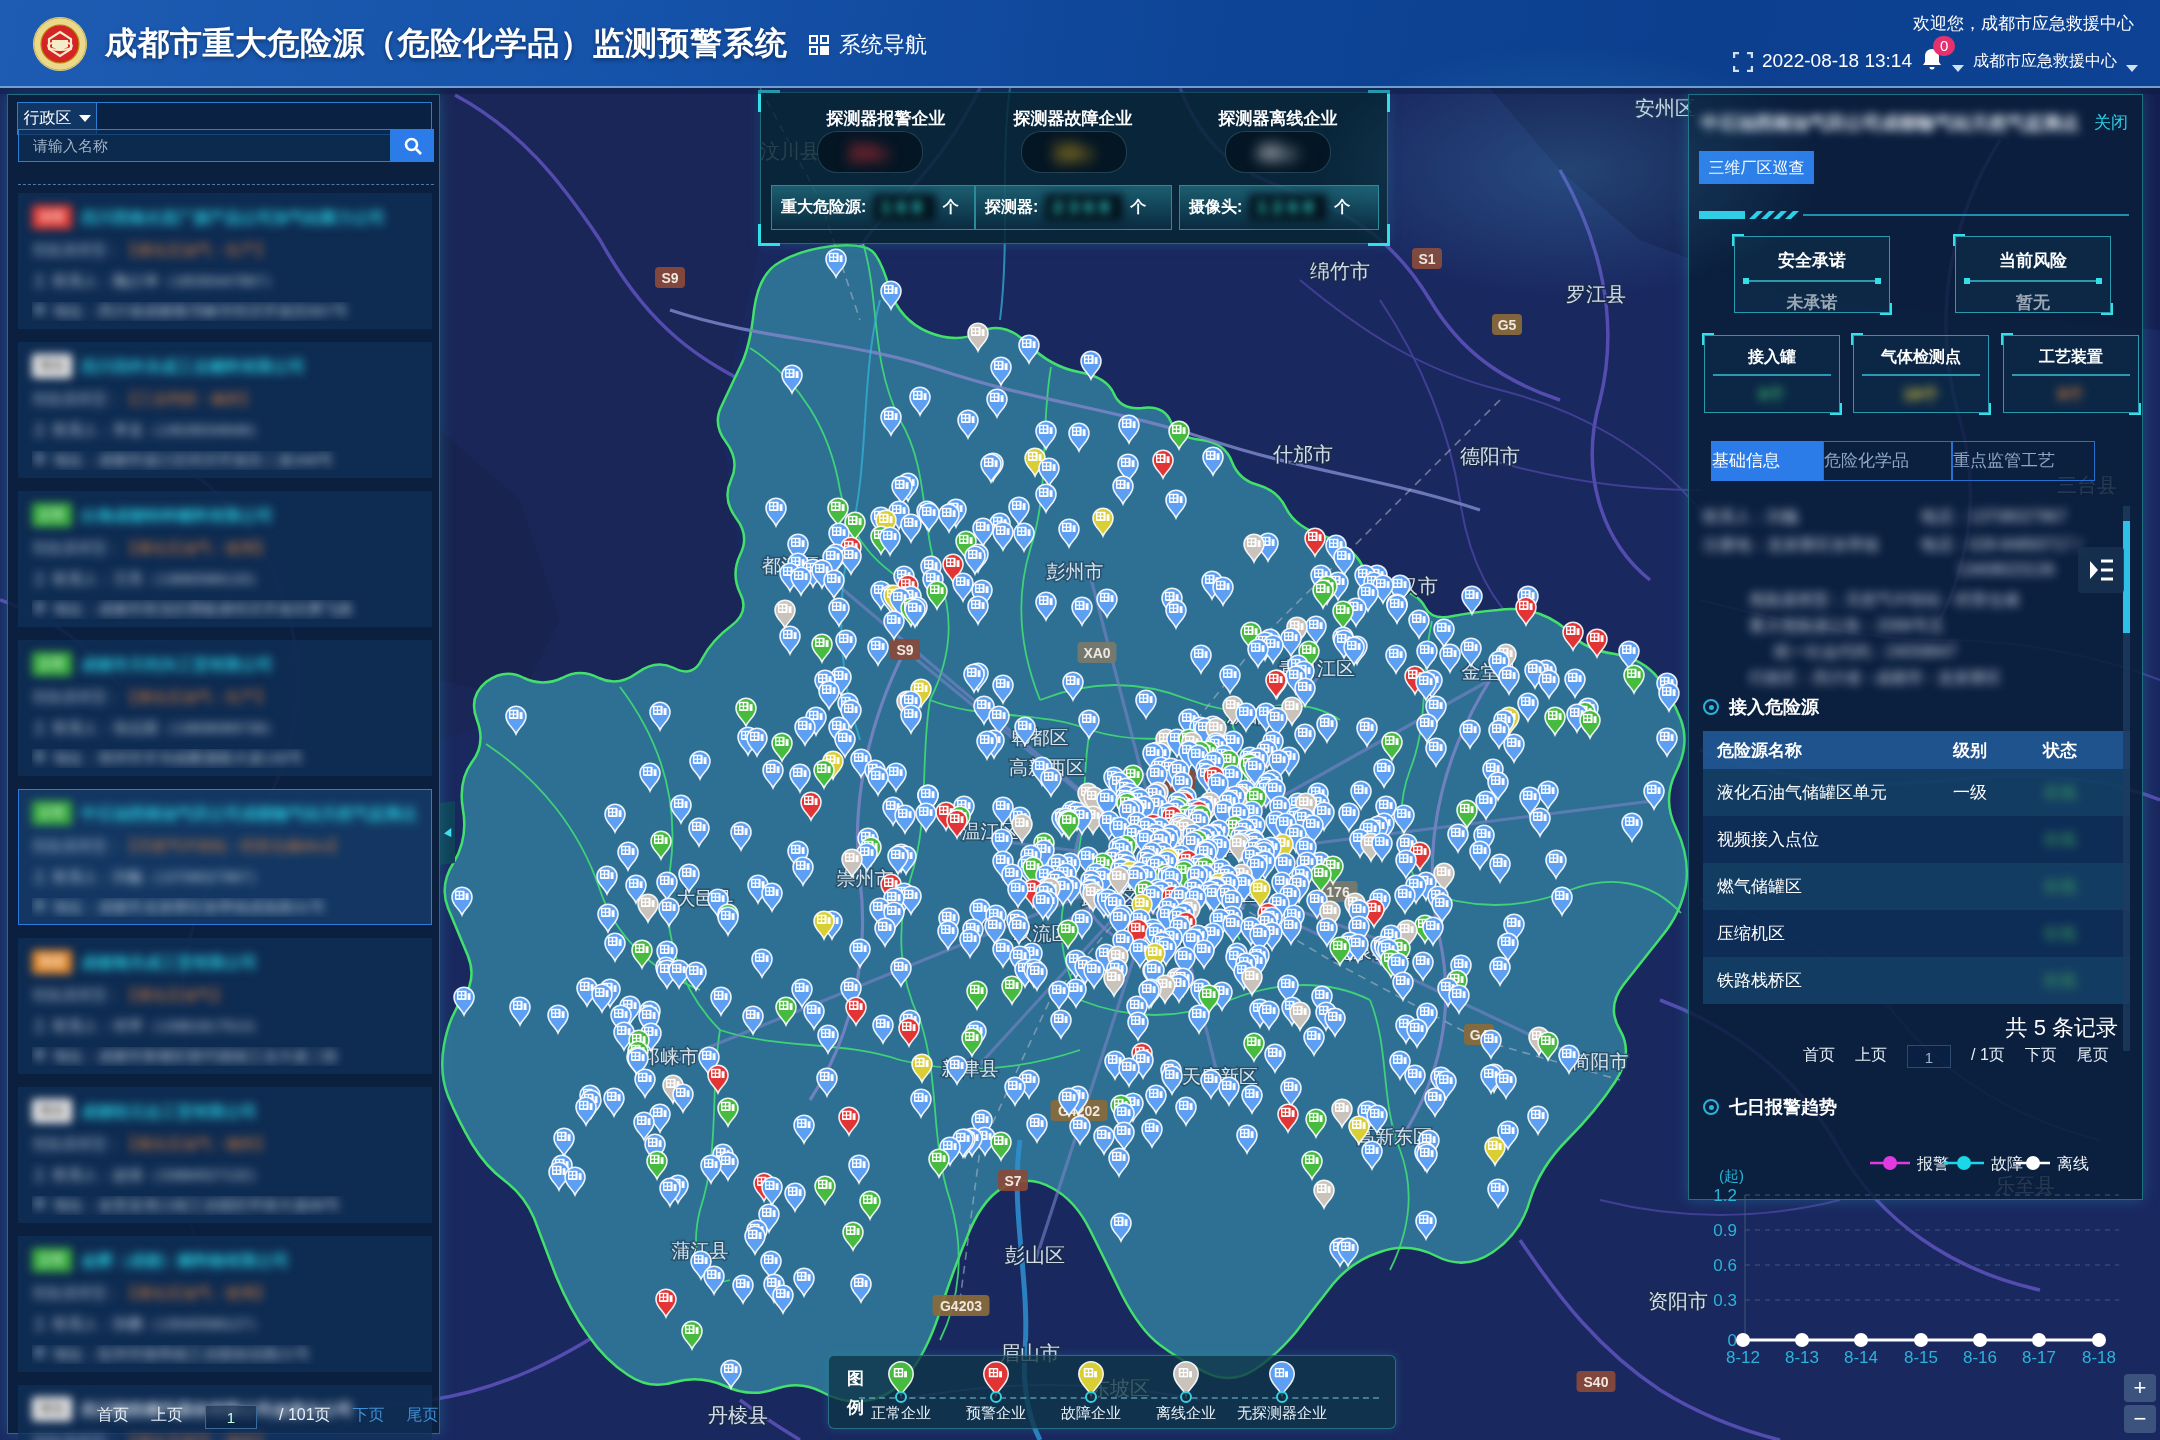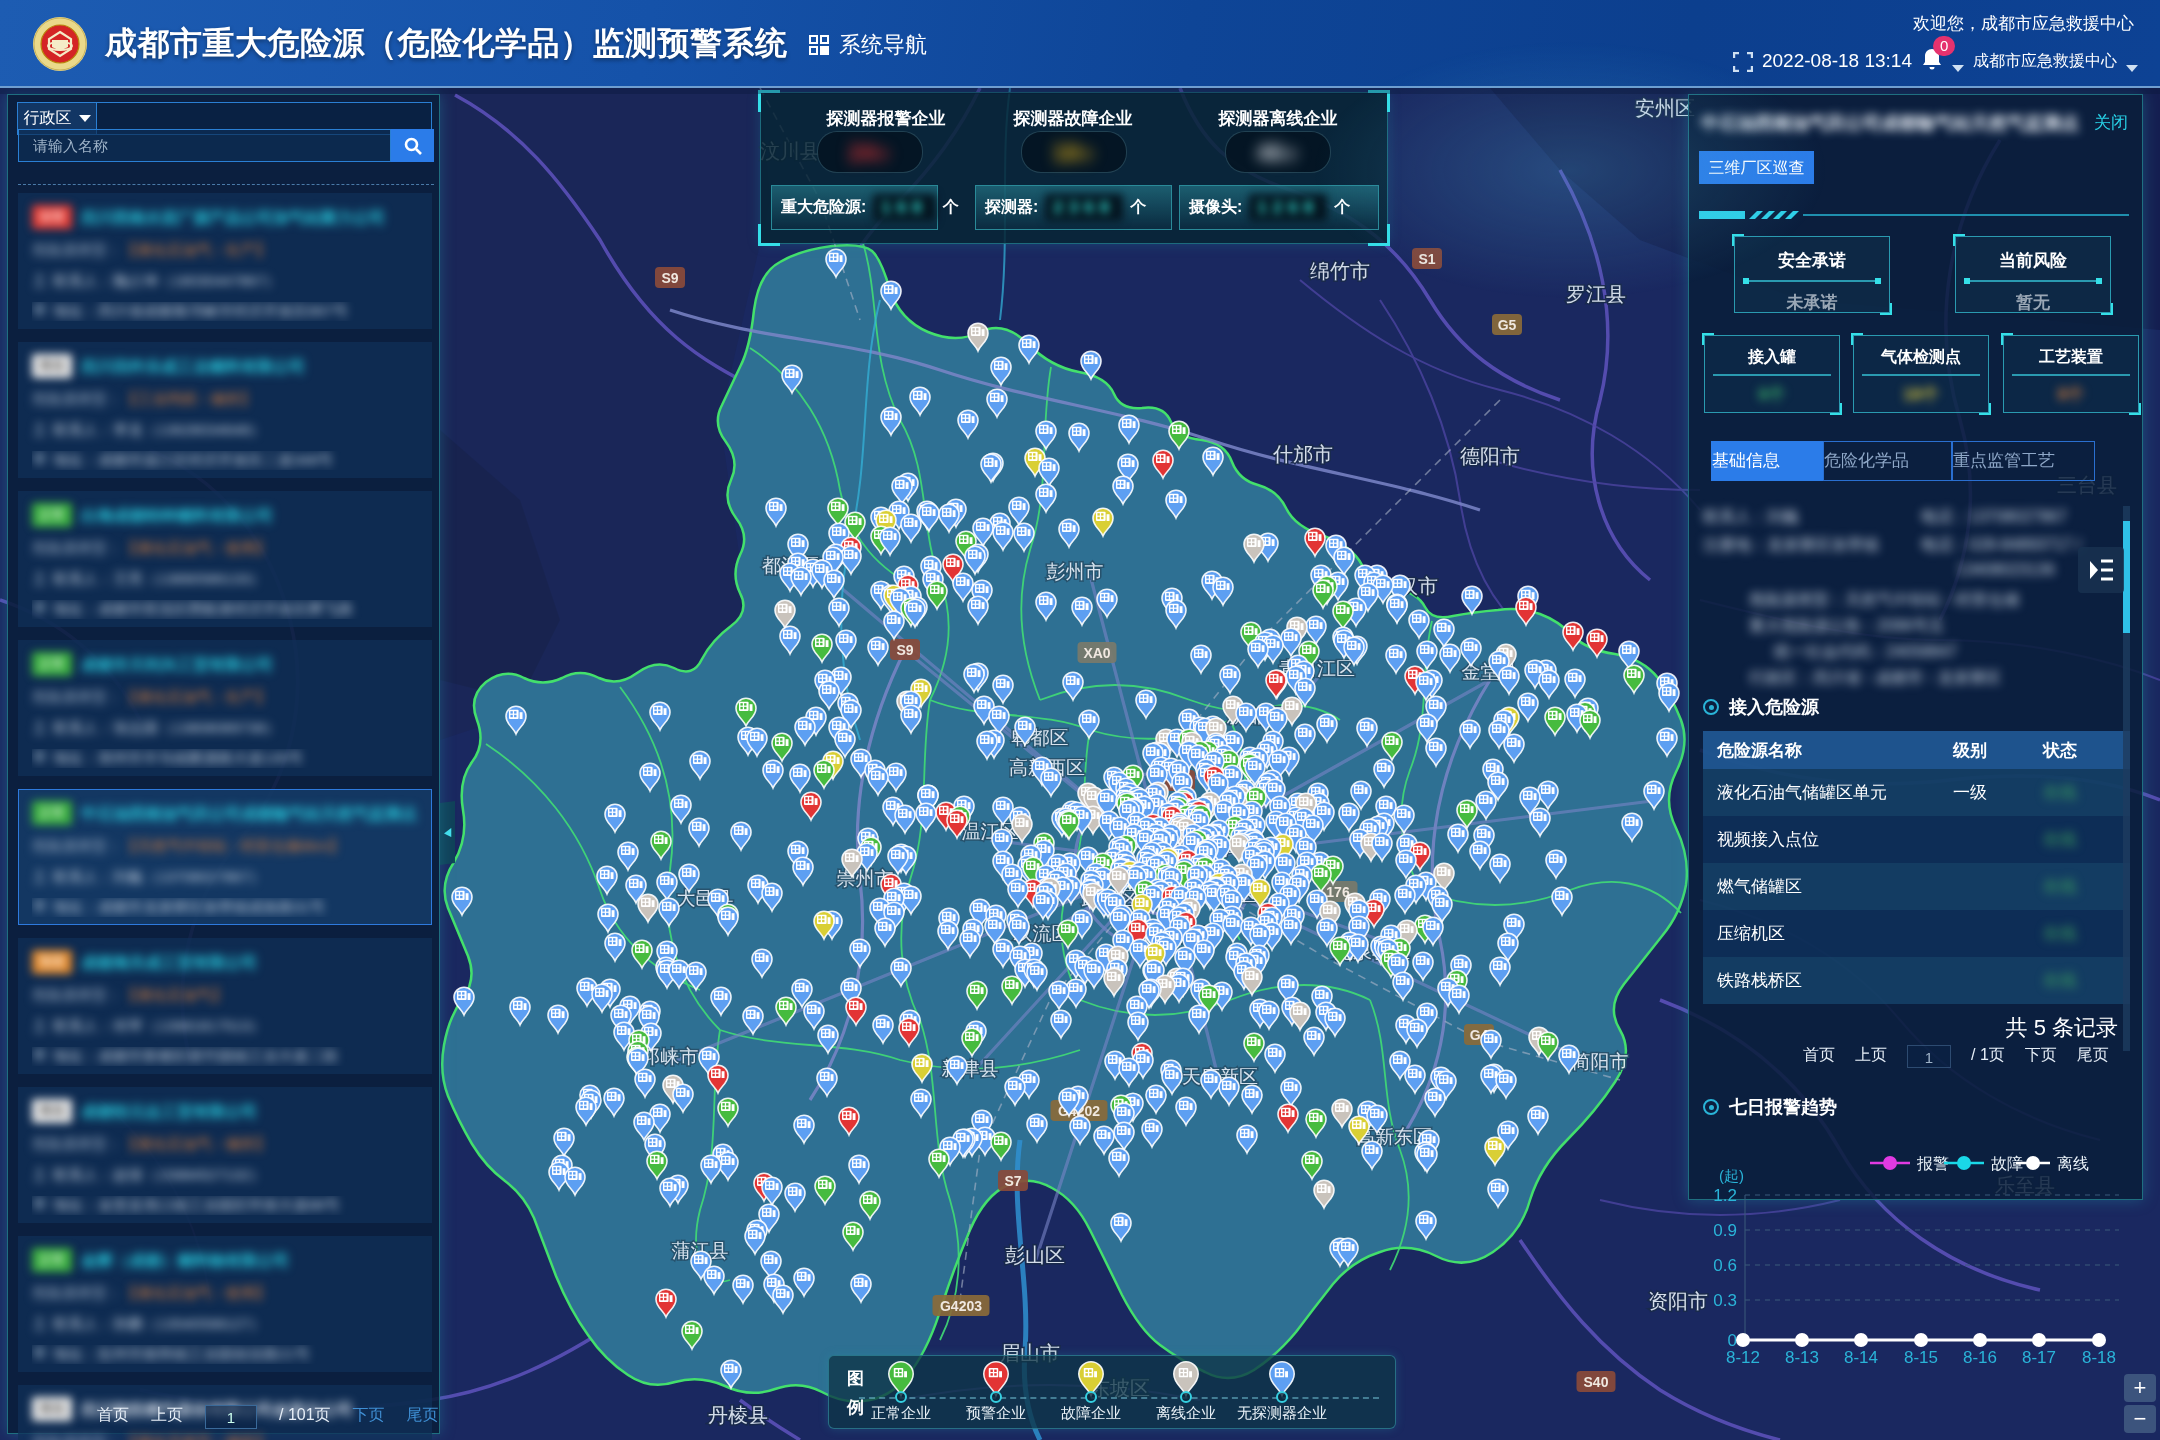--- a/index.html
+++ b/index.html
@@ -1344,21 +1344,21 @@
       <div class="corner c-tl"></div>
       <div class="corner c-tr"></div>
       <div class="corner c-bl"></div>
       <div class="corner c-br"></div>
       <div class="hd" style="left:20px">探测器报警企业</div>
 <div class="hd" style="left:207px">探测器故障企业</div>
 <div class="hd" style="left:412px">探测器离线企业</div>
       <div class="nb" style="left:56px;color:#e23434"><span class="blur7">24<span style="font-size:16px">个</span></span></div>
 <div class="nb" style="left:260px;color:#d4a718"><span class="blur7">18<span style="font-size:16px">个</span></span></div>
 <div class="nb" style="left:464px;color:#d8dde2"><span class="blur7">46<span style="font-size:16px">个</span></span></div>
-      <div class="bb" style="left:10px;width:167px">重大危险源:<span class="led blur3">168</span>个</div>
+      <div class="bb" style="left:10px;width:204px">重大危险源:<span class="led blur3">168</span>个</div>
       <div class="bb" style="left:214px;width:197px">探测器:<span class="led blur3">2368</span>个</div>
       <div class="bb" style="left:418px;width:200px">摄像头:<span class="led blur3">1268</span>个</div>
     </div>
 <div id="rp">
 <div class="tt blur">中石油西南油气田公司成都输气站天然气监测点</div>
 <div class="close">关闭</div>
 <div class="btn3d">三维厂区巡查</div>
 <div class="dline"><svg width="435" height="10">
           <rect x="0" y="0" width="46" height="8" fill="#2fd0e8"></rect>
           <path d="M50,8 L58,0 L64,0 L56,8 Z M62,8 L70,0 L76,0 L68,8 Z M74,8 L82,0 L88,0 L80,8 Z M86,8 L94,0 L100,0 L92,8 Z" fill="#2fd0e8"></path>

